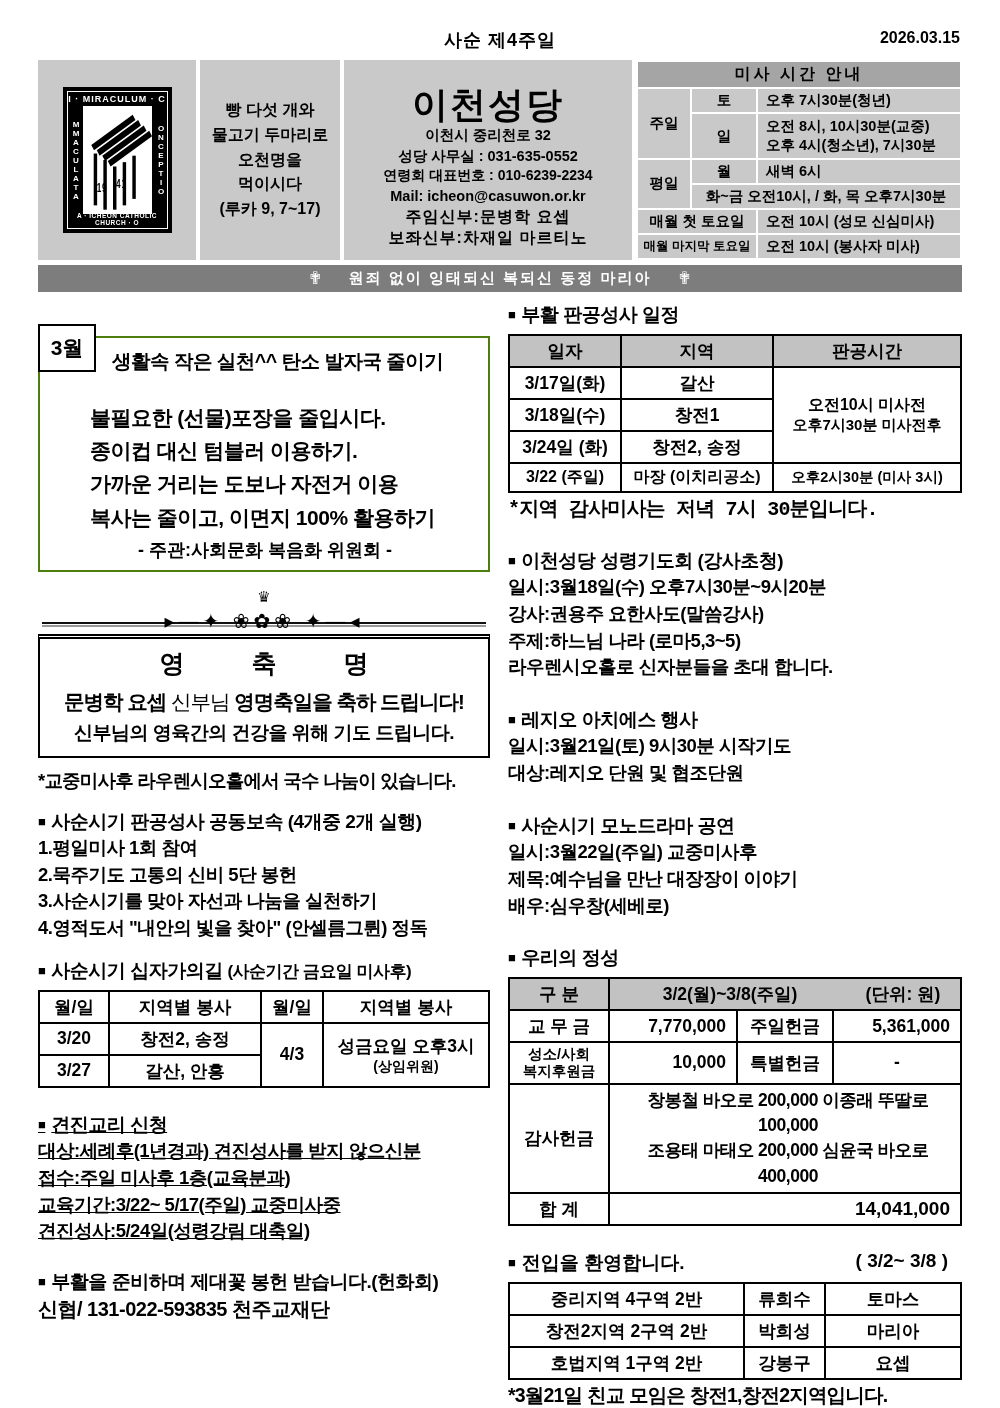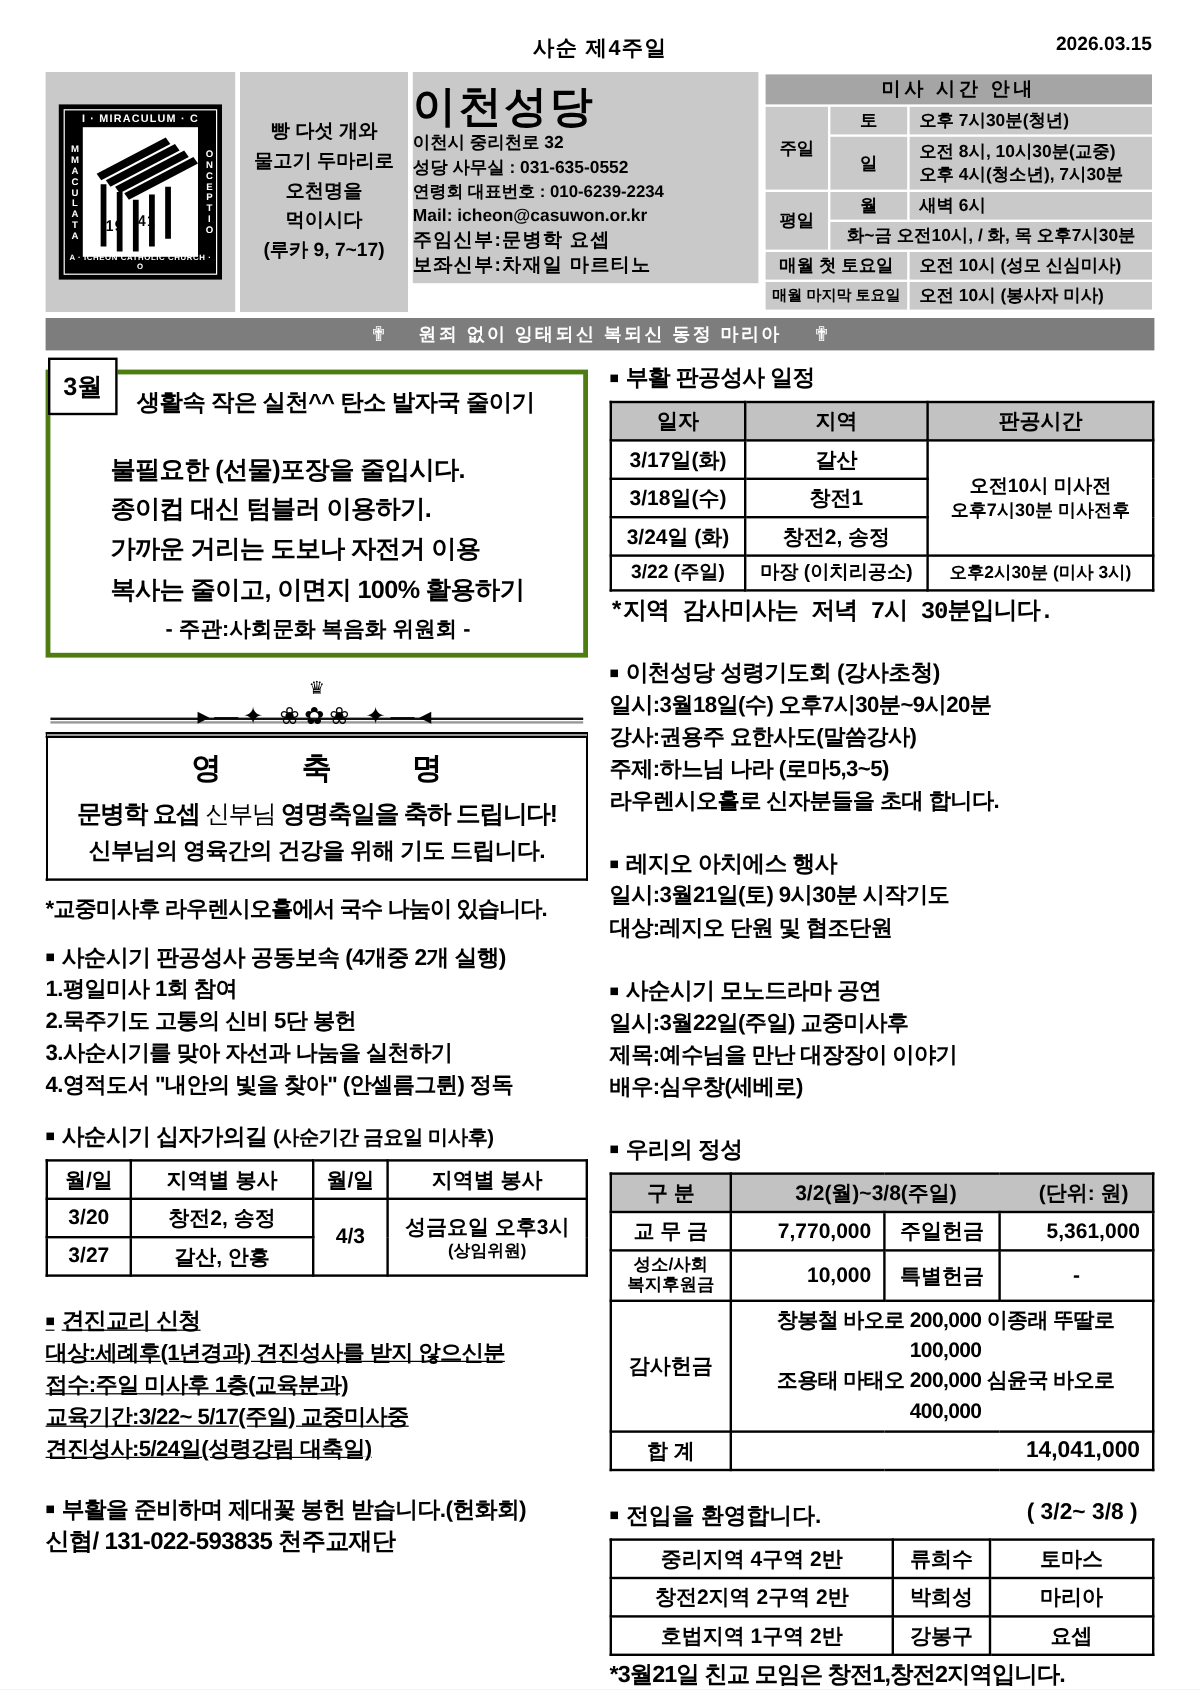--- a/index.html
+++ b/index.html
@@ -9,32 +9,32 @@
 
   
   .topline { position:relative; height:26px; margin-bottom:6px; }
   .week-title { position:absolute; left:0; right:0; text-align:center; font-size:18px; font-weight:700; letter-spacing:1px; }
   .issue-date { position:absolute; right:2px; top:1px; font-size:16px; font-weight:700; }
 
   
   .header { display:flex; gap:4px; background:#fff; }
   .panel { background:#c9c9c9; }
   .panel-logo { width:158px; display:flex; align-items:center; justify-content:center; height:200px; }
-  .logo { width:136px; height:146px; background:#000; padding:4px; position:relative; }
+  .logo { width:109px; height:146px; background:#000; padding:4px; position:relative; }
   .logo-ring { position:absolute; inset:4px; border:1px solid #fff; color:#fff; font-size:9px; font-weight:700; letter-spacing:1px; }
   .logo-word-top { position:absolute; top:2px; left:0; right:0; text-align:center; }
   .logo-word-bottom { position:absolute; bottom:2px; left:0; right:0; text-align:center; font-size:6.5px; letter-spacing:0.5px; }
   .logo-word-left, .logo-word-right { position:absolute; top:14px; bottom:14px; width:12px; writing-mode:vertical-rl; text-orientation:upright; text-align:center; font-size:8px; letter-spacing:0; }
   .logo-word-left { left:1px; }
   .logo-word-right { right:1px; }
   .logo-core { position:absolute; left:15px; right:15px; top:14px; bottom:14px; background:#fff; }
   .logo-core svg { width:100%; height:100%; }
 
   .panel-verse { width:140px; height:200px; display:flex; flex-direction:column; justify-content:center; text-align:center; font-size:16px; font-weight:700; line-height:1.55; padding:4px 2px; }
-  .panel-info { width:288px; height:176px; padding-top:8px; }
+  .panel-info { width:288px; height:200px; text-align:center; padding-top:24px; }
   .church-name { font-size:36px; font-weight:800; letter-spacing:2px; line-height:1.15; }
   .church-line { font-size:14.5px; font-weight:600; line-height:1.4; }
   .church-line.mono { font-size:14px; }
   .church-priest { font-size:16px; font-weight:800; line-height:1.35; letter-spacing:1px; }
   .panel-mass { flex:1; height:200px; background:#fff; }
 
   table.mass { width:100%; height:200px; border-collapse:separate; border-spacing:2px; font-weight:700; }
   table.mass td { background:#c9c9c9; text-align:center; vertical-align:middle; font-size:14.5px; padding:1px 2px; }
   table.mass td.mass-head { background:#a5a5a5; font-size:16px; letter-spacing:3px; }
   table.mass td.time { text-align:left; padding-left:8px; }
@@ -50,21 +50,21 @@
   .col-right { flex:1; }
 
   .sec { margin-top:16px; }
   .sec-title { font-size:19px; font-weight:800; letter-spacing:-0.5px; }
   .sec-title .bullet { font-size:13px; margin-right:6px; vertical-align:2px; }
   .sec-title .subtle { font-weight:700; font-size:17px; }
   .lines p { font-size:18.5px; font-weight:600; letter-spacing:-0.5px; line-height:1.45; }
   .note { font-size:18.5px; font-weight:800; letter-spacing:-0.8px; margin-top:2px; }
 
   
-  .practice { position:relative; margin-top:6px; border:4px solid #4d7c0f; padding:6px 8px 8px 10px; }
+  .practice { position:relative; margin-top:34px; border:2px solid #4d7c0f; padding:6px 8px 8px 10px; }
   .month-tab { position:absolute; top:-14px; left:-2px; width:58px; height:48px; background:#fff; border:2px solid #000; display:flex; align-items:center; justify-content:center; font-size:21px; font-weight:800; }
   .practice-title { margin-left:62px; font-size:19.5px; font-weight:800; letter-spacing:-0.5px; padding-top:4px; }
   .practice-body { margin:26px 0 4px 40px; }
   .practice-body p { font-size:21px; font-weight:800; letter-spacing:-0.5px; line-height:1.58; }
   .practice-foot { text-align:center; font-size:18px; font-weight:800; margin-top:2px; }
 
   
   .ornament { position:relative; height:52px; margin-top:10px; }
   .orn-line { position:absolute; left:4px; right:4px; bottom:10px; border-top:2px solid #111; box-shadow:0 3px 0 #999; }
   .orn-center { position:absolute; left:0; right:0; bottom:1px; text-align:center; font-size:20px; letter-spacing:4px; }

